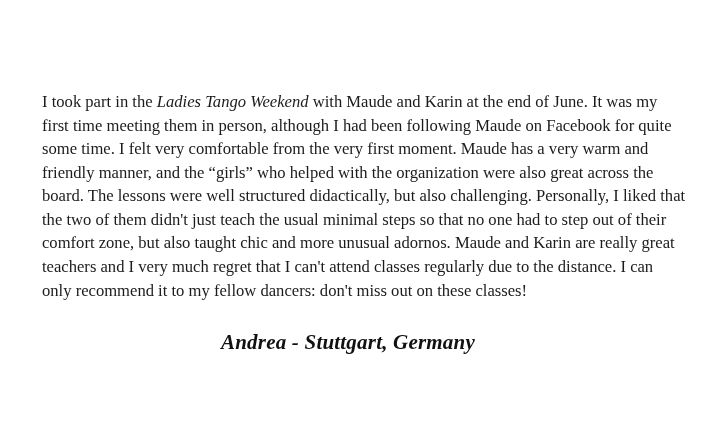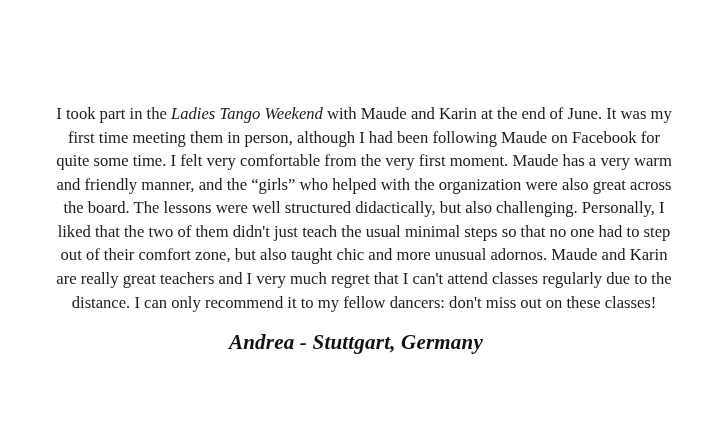--- a/index.html
+++ b/index.html
@@ -22,30 +22,29 @@
   }
   .testimonial-block {
     position: absolute;
     left: 42px;
     top: 90px;
     width: 644px;
   }
   .testimonial-text {
     font-size: 16.6px;
     line-height: 1.42;
-    text-align: center;
     color: #1b1b1b;
-    margin: 12px;
+    margin: 0;
   }
   .testimonial-text em {
     font-style: italic;
   }
   .attribution {
     position: absolute;
-    left: 34px;
+    left: 26px;
     top: 330px;
     width: 644px;
     text-align: center;
     font-size: 21px;
     font-weight: bold;
     font-style: italic;
     color: #111111;
     letter-spacing: 0.2px;
   }
 </style>

